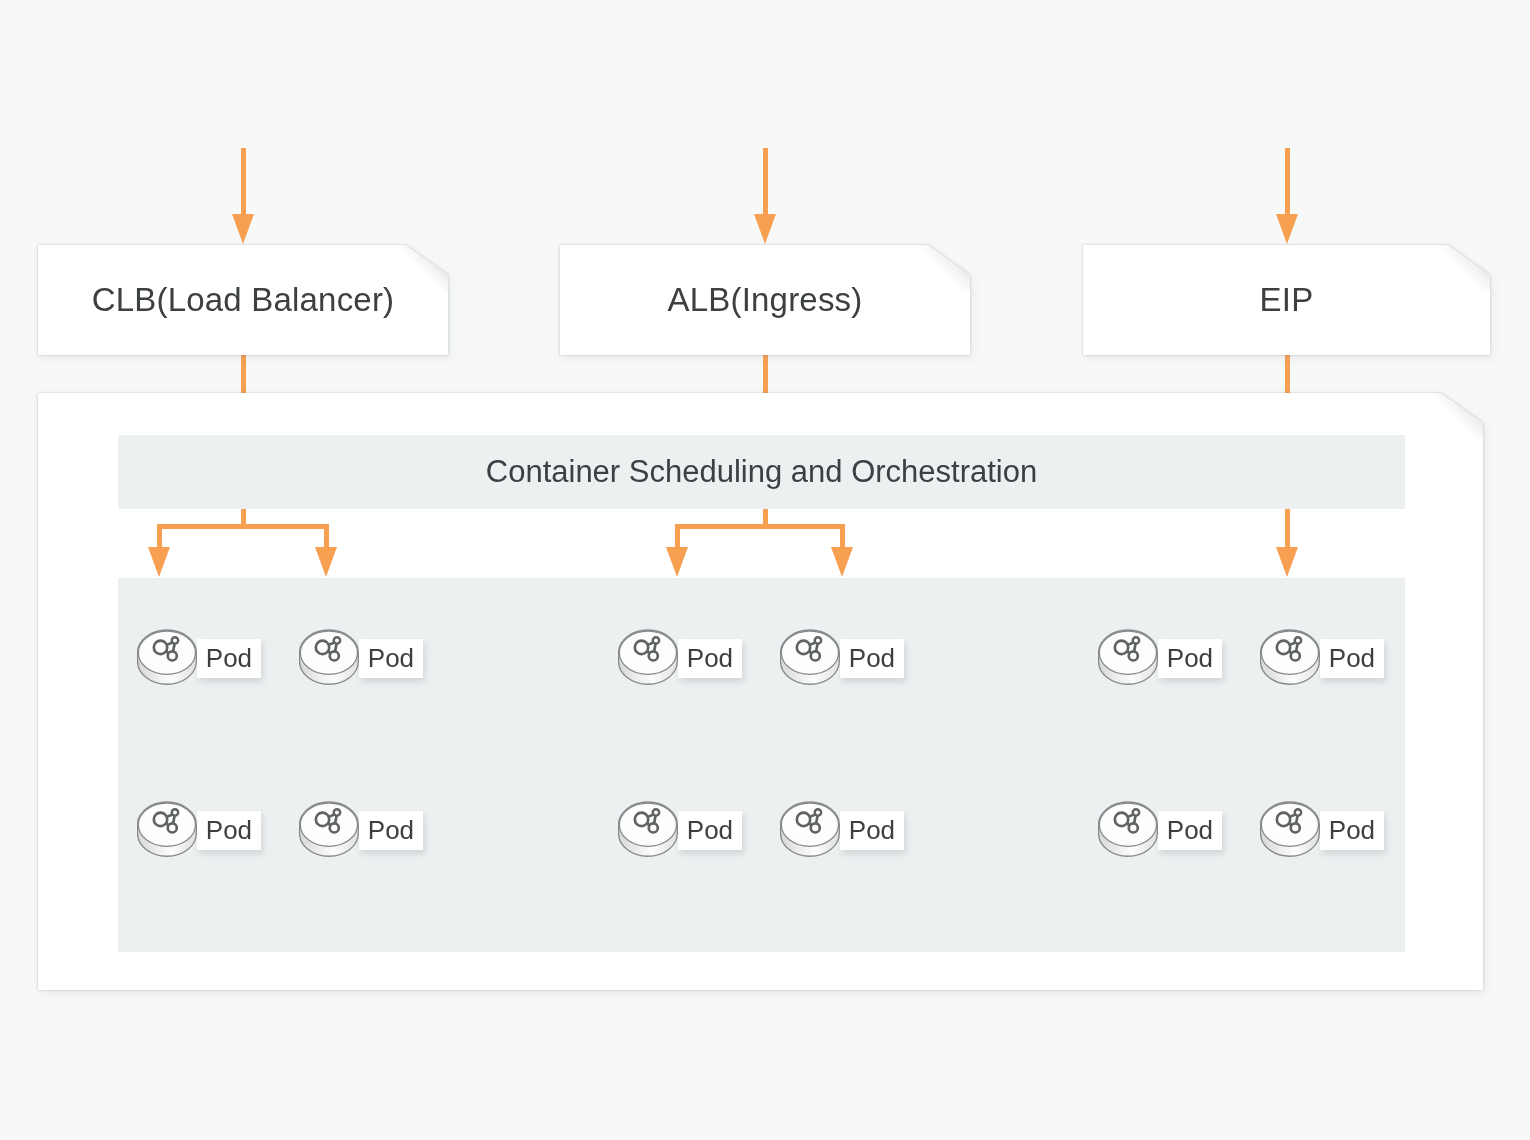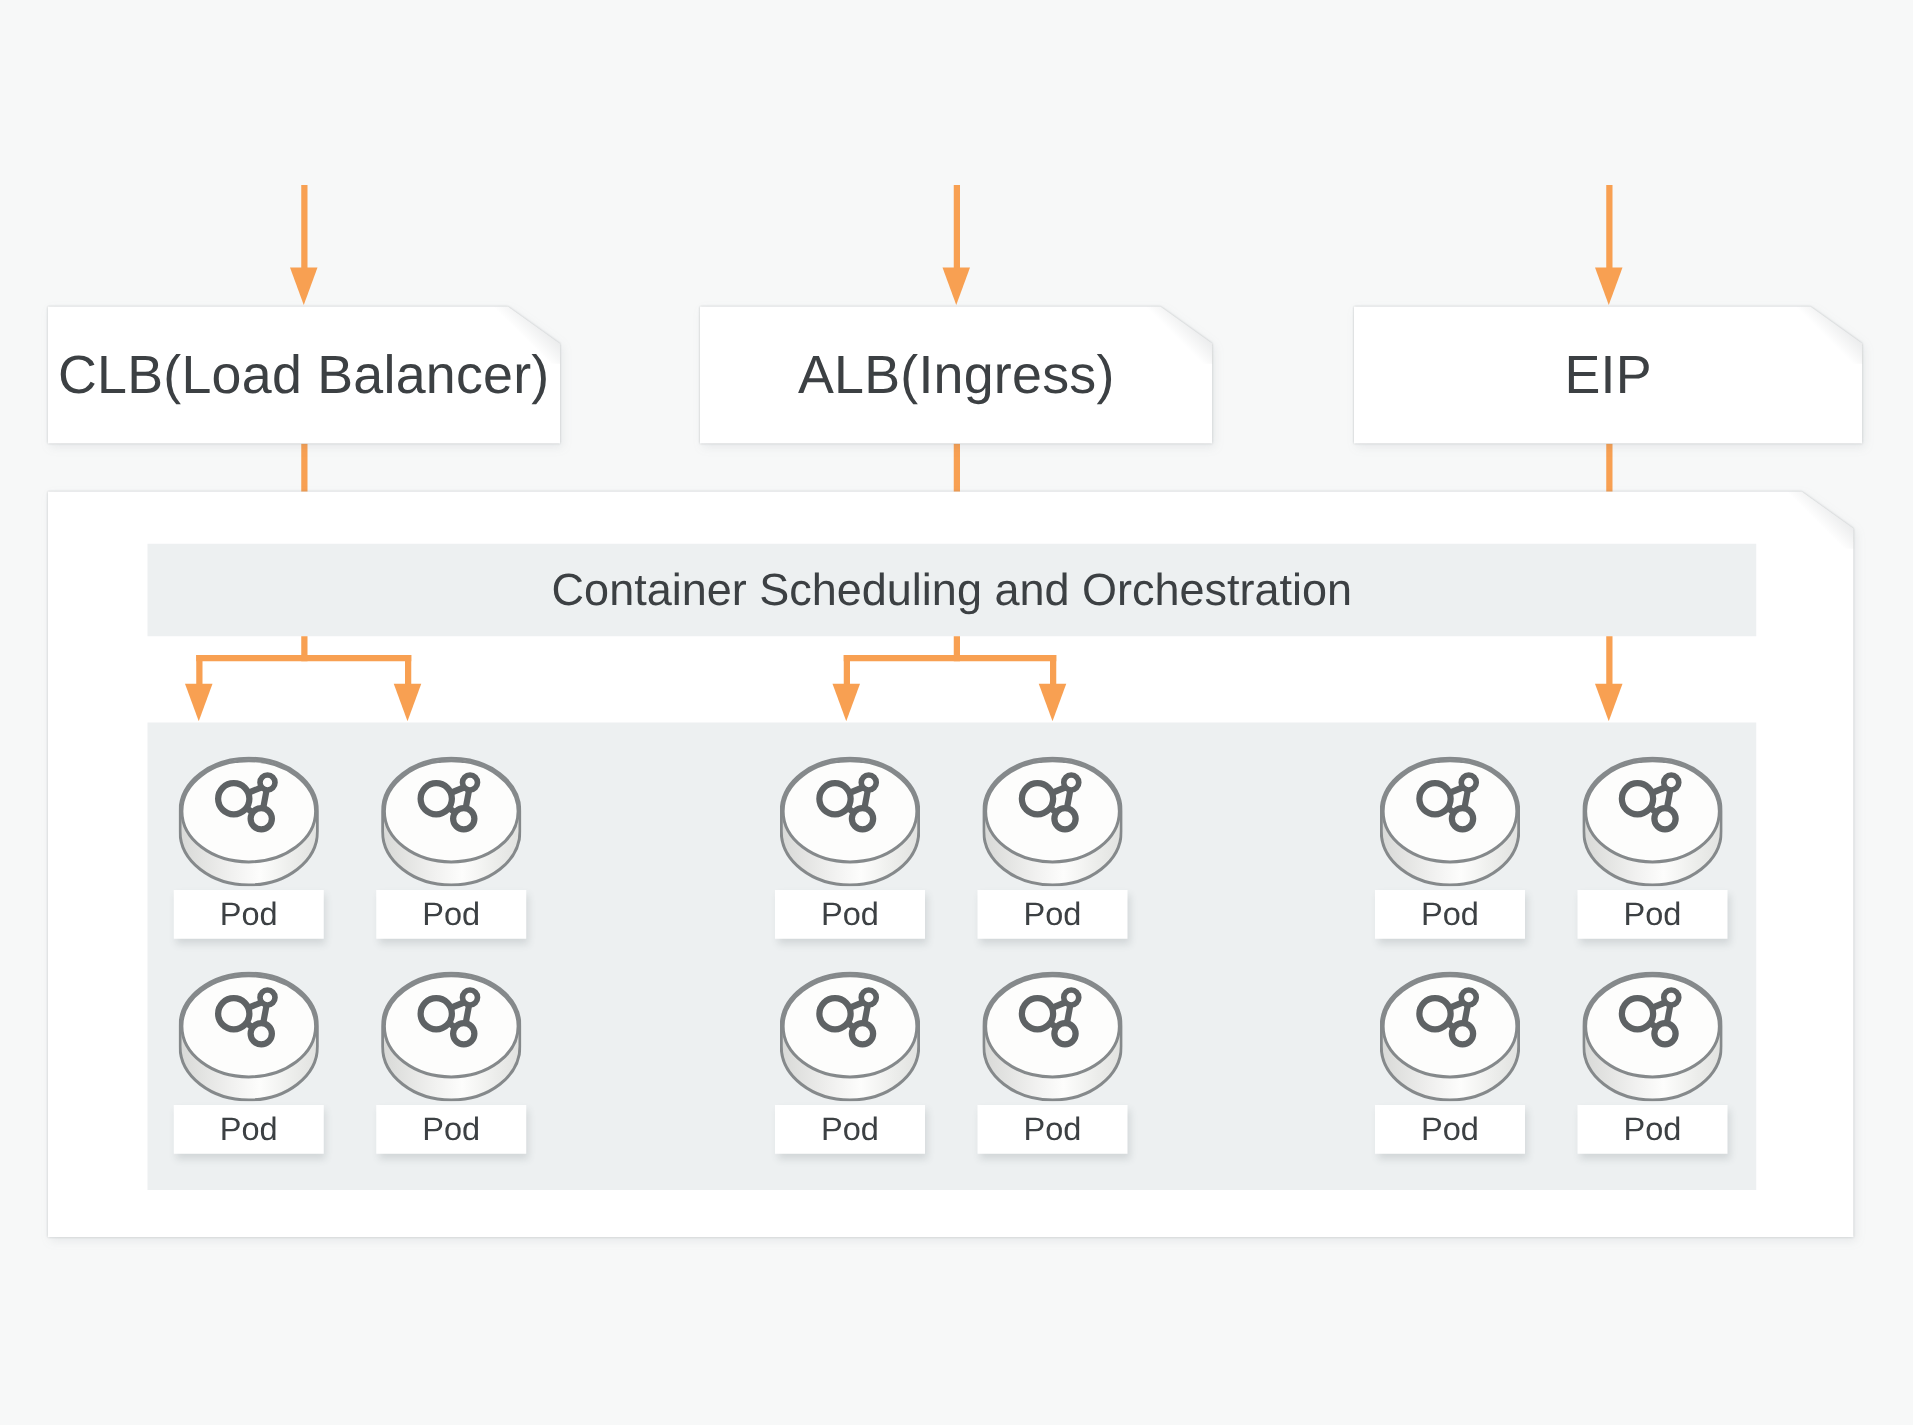--- a/index.html
+++ b/index.html
@@ -25,48 +25,48 @@
   }
   .notched::after{
     content:"";
     position:absolute;top:0;right:0;width:58px;height:46px;
     background:linear-gradient(225deg, rgba(108,115,120,.30), rgba(108,115,120,0) 52%);
     pointer-events:none;
   }
   .node-box{
     width:410px;height:110px;
     display:flex;align-items:center;justify-content:center;
-    font-size:43px;letter-spacing:.2px;
+    font-size:33px;letter-spacing:.2px;
   }
   .outer-box{width:1445px;height:597px;}
 
   
   .band{
     position:absolute;background:#EDF0F1;
   }
   .header-bar{
     left:118px;top:435px;width:1287px;height:74px;
     display:flex;align-items:center;justify-content:center;
-    font-size:36px;
+    font-size:31px;
   }
   .pods-panel{left:118px;top:578px;width:1287px;height:374px;}
 
   
   .aline{position:absolute;width:5px;background:#F8A052;}
   .hline{position:absolute;height:5px;background:#F8A052;}
   .ahead{
     position:absolute;width:0;height:0;
     border-left:11.5px solid transparent;
     border-right:11.5px solid transparent;
     border-top:30px solid #F8A052;
   }
 
   
   .pod-row{position:absolute;display:flex;gap:38px;}
-  .pod{width:124px;display:flex;flex-direction:column;align-items:center;}
+  .pod{width:124px;display:flex;flex-direction:row;align-items:center;}
   .pod svg{display:block;}
   .pod-label{
     margin-top:3px;width:120px;height:39px;
     background:#FFFFFF;
     box-shadow:2px 4px 6px rgba(70,80,88,.16);
     display:flex;align-items:center;justify-content:center;
     font-size:26px;
   }
   .hidden-defs{position:absolute;width:0;height:0;overflow:hidden;}
 </style>

